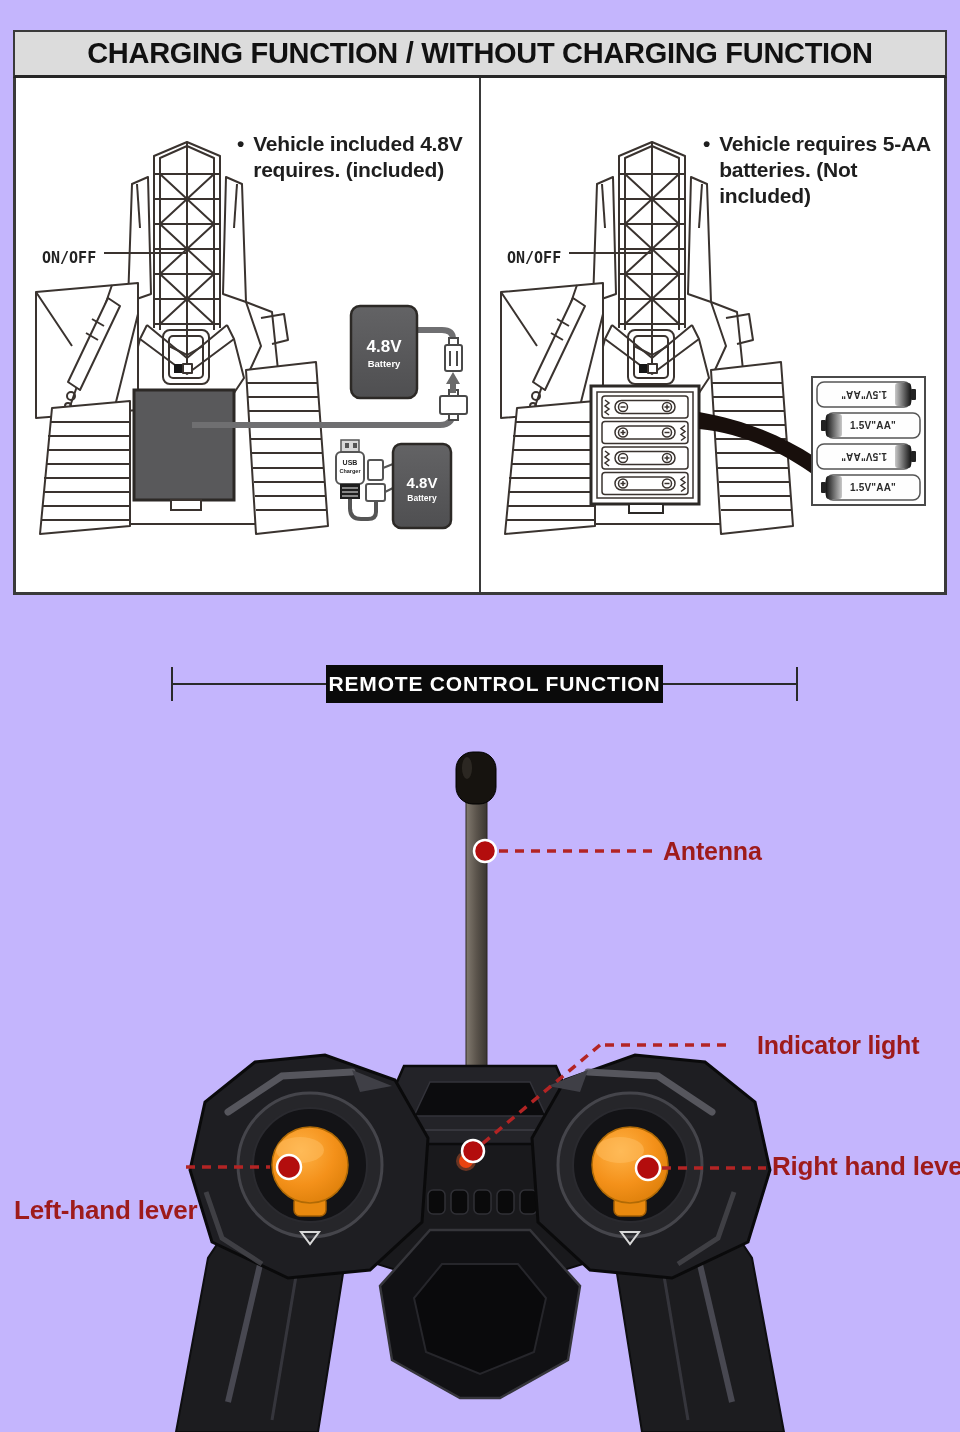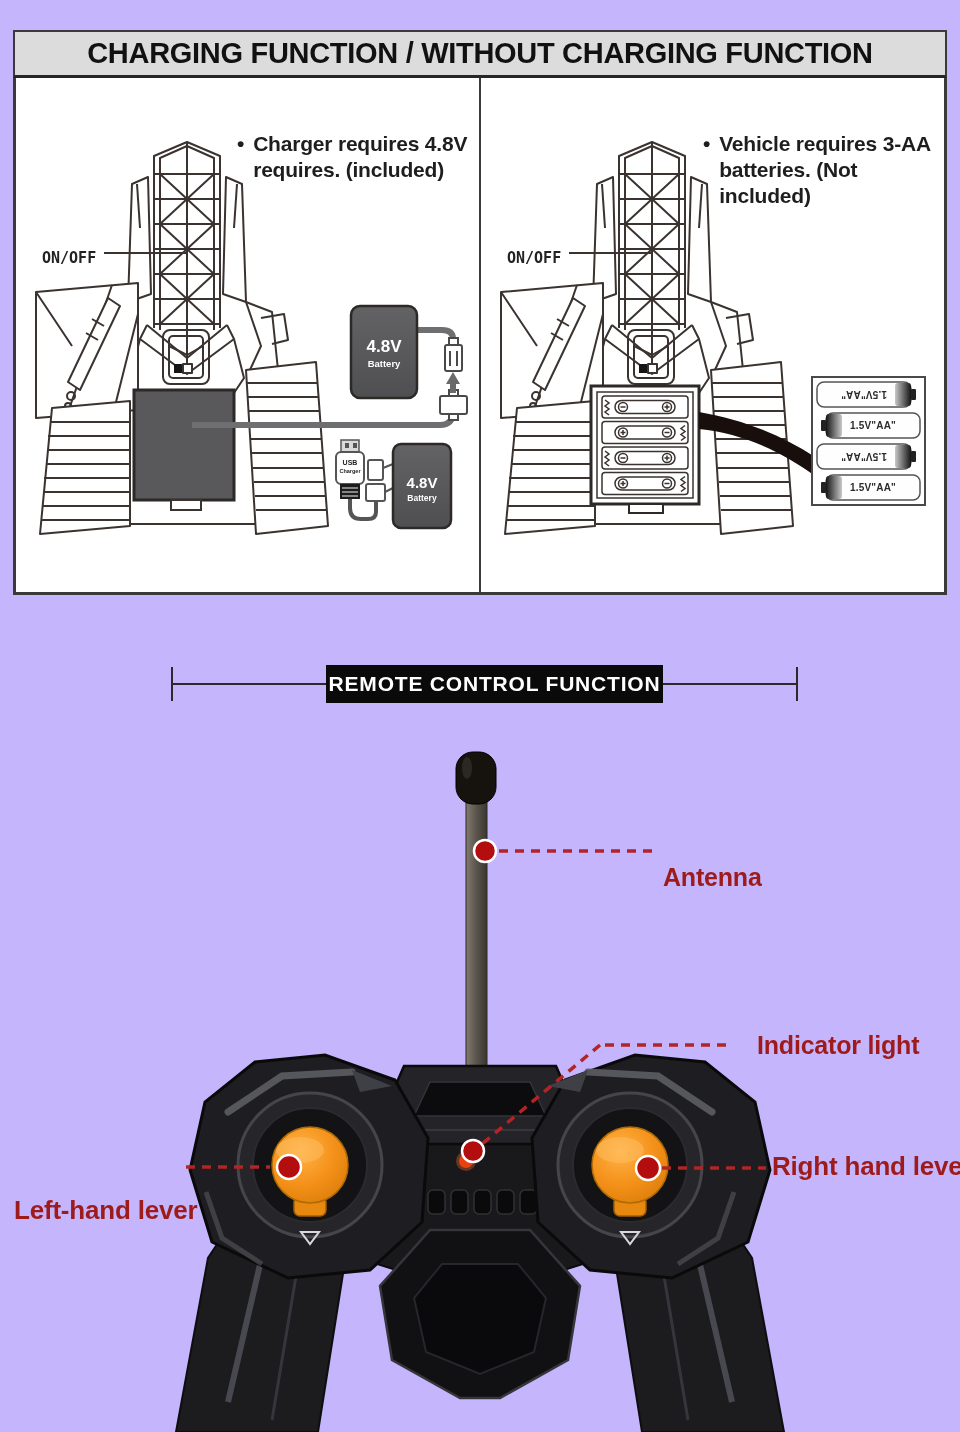--- a/index.html
+++ b/index.html
@@ -36,21 +36,21 @@
 
   
   .remote-line{position:absolute;left:172px;top:683px;width:626px;height:2px;background:#2a2a2a;}
   .remote-tick{position:absolute;top:667px;width:2px;height:34px;background:#2a2a2a;}
   .remote-title{position:absolute;left:326px;top:665px;width:337px;height:38px;
     background:var(--remote-header-bg,#0a0a0a);color:#fff;display:flex;align-items:center;
     justify-content:center;font-size:21px;font-weight:700;letter-spacing:.8px;}
   #remote-svg{position:absolute;left:0;top:740px;}
   .callout{position:absolute;font-size:25px;font-weight:700;color:var(--label-red,#9e1b1b);
     letter-spacing:-.2px;white-space:nowrap;}
-  #lbl-antenna{left:663px;top:837px;margin-top:26px;}
+  #lbl-antenna{left:663px;top:837px;}
   #lbl-indicator{left:757px;top:1031px;}
   #lbl-left{left:14px;top:1150px;font-size:26px;margin-top:45px;}
   #lbl-right{left:772px;top:1151px;font-size:26px;}
 </style>
 </head>
 <body>
 
 <div id="page">
 
   <div class="charging-title">CHARGING FUNCTION / WITHOUT CHARGING FUNCTION</div>
@@ -144,21 +144,21 @@
         <g>
           <rect x="377" y="366" width="58" height="84" rx="8" fill="url(#gPack)" stroke="#2c2926" stroke-width="2.5"></rect>
           <text class="tv2" x="406" y="410">4.8V</text>
           <text class="tw2" x="406" y="423">Battery</text>
         </g>
       </svg>
 
       <div class="note">
         <span>•</span>
         <span>
-          <span>Charger requires 4.8V</span><br>
+          <span>Vehicle included 4.8V</span><br>
           <span>requires. (included)</span>
         </span>
       </div>
       <div class="onoff">ON/OFF</div>
     </div>
 
     <div class="panel right">
       <svg class="diagram" width="463" height="511" viewBox="0 0 463 511">
         <defs>
           <linearGradient id="gCapR" x1="0" y1="0" x2="1" y2="0">
@@ -259,21 +259,21 @@
             <rect x="345" y="397" width="94" height="25" rx="7"></rect>
             <rect x="345" y="398" width="16" height="23" rx="3" fill="url(#gCapL)" stroke="none"></rect>
             <rect x="340" y="404" width="5" height="11" rx="1" fill="#222" stroke="none"></rect>
           </g>
         </g>
       </svg>
 
       <div class="note">
         <span>•</span>
         <span>
-          <span>Vehicle requires 3-AA</span><br>
+          <span>Vehicle requires 5-AA</span><br>
           <span>batteries. (Not included)</span>
         </span>
       </div>
       <div class="onoff">ON/OFF</div>
 
       <div class="aa-label flip" style="left:336px;top:303px">1.5V"AA"</div>
       <div class="aa-label" style="left:345px;top:334px">1.5V"AA"</div>
       <div class="aa-label flip" style="left:336px;top:365px">1.5V"AA"</div>
       <div class="aa-label" style="left:345px;top:396px">1.5V"AA"</div>
     </div>

